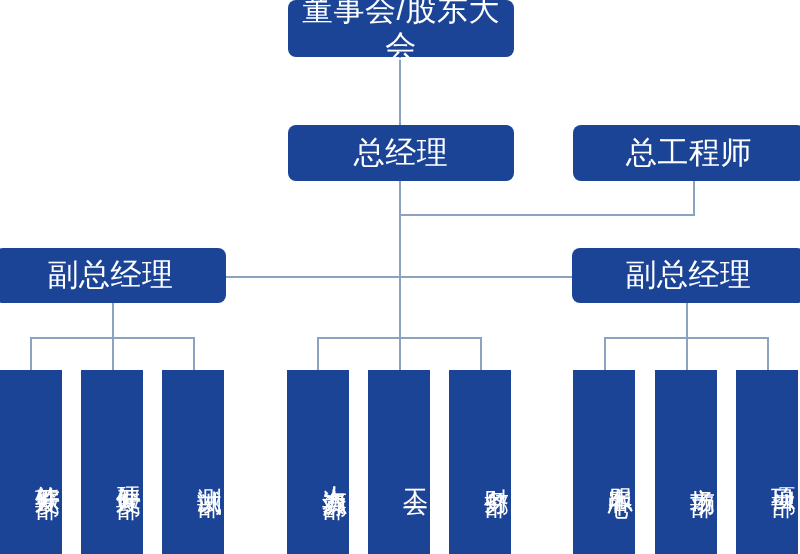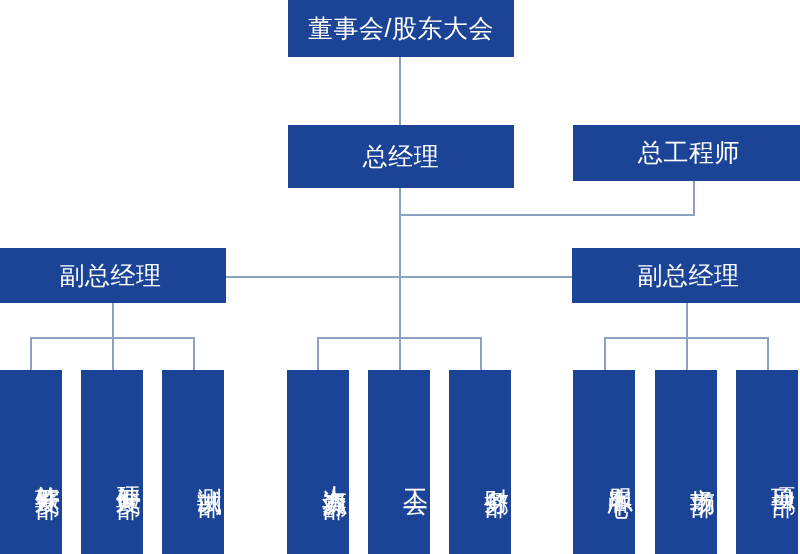--- a/index.html
+++ b/index.html
@@ -24,22 +24,23 @@
     color: #ffffff;
     box-sizing: border-box;
     display: flex;
     align-items: center;
     justify-content: center;
     text-align: center;
     line-height: 1.18;
     letter-spacing: 0.5px;
   }
   .node.horiz {
-    font-size: 25px;
+    font-size: 31px;
     font-weight: 400;
+    border-radius: 8px;
   }
   .node.vert {
     font-size: 25px;
     font-weight: 400;
     writing-mode: vertical-rl;
     text-orientation: upright;
     letter-spacing: 2px;
     padding-top: 18px;
     align-items: flex-start;
     justify-content: center;
@@ -78,21 +79,21 @@
   <div class="conn v" style="left:480px; top:337px; height:34px;"></div>
 
   <div class="conn v" style="left:686px; top:303px; height:35px;"></div>
   <div class="conn h" style="left:604px; top:337px; width:165px;"></div>
   <div class="conn v" style="left:604px; top:337px; height:34px;"></div>
   <div class="conn v" style="left:686px; top:337px; height:34px;"></div>
   <div class="conn v" style="left:767px; top:337px; height:34px;"></div>
 
   <div class="node horiz" style="left:288px; top:0px; width:226px; height:57px;">董事会/股东大会</div>
 
-  <div class="node horiz" style="left:288px; top:125px; width:226px; height:63px;">总经理</div>
+  <div class="node horiz" style="left:288px; top:125px; width:226px; height:56px;">总经理</div>
   <div class="node horiz" style="left:573px; top:125px; width:232px; height:56px;">总工程师</div>
 
   <div class="node horiz" style="left:-5px; top:248px; width:231px; height:55px;">副总经理</div>
   <div class="node horiz" style="left:572px; top:248px; width:233px; height:55px;">副总经理</div>
 
   <div class="node vert" style="left:0px; top:370px; width:62px; height:184px;">软件开发部</div>
   <div class="node vert" style="left:81px; top:370px; width:62px; height:184px;">硬件开发部</div>
   <div class="node vert" style="left:162px; top:370px; width:62px; height:184px;">测试部</div>
 
   <div class="node vert" style="left:287px; top:370px; width:62px; height:184px;">人力资源部</div>

